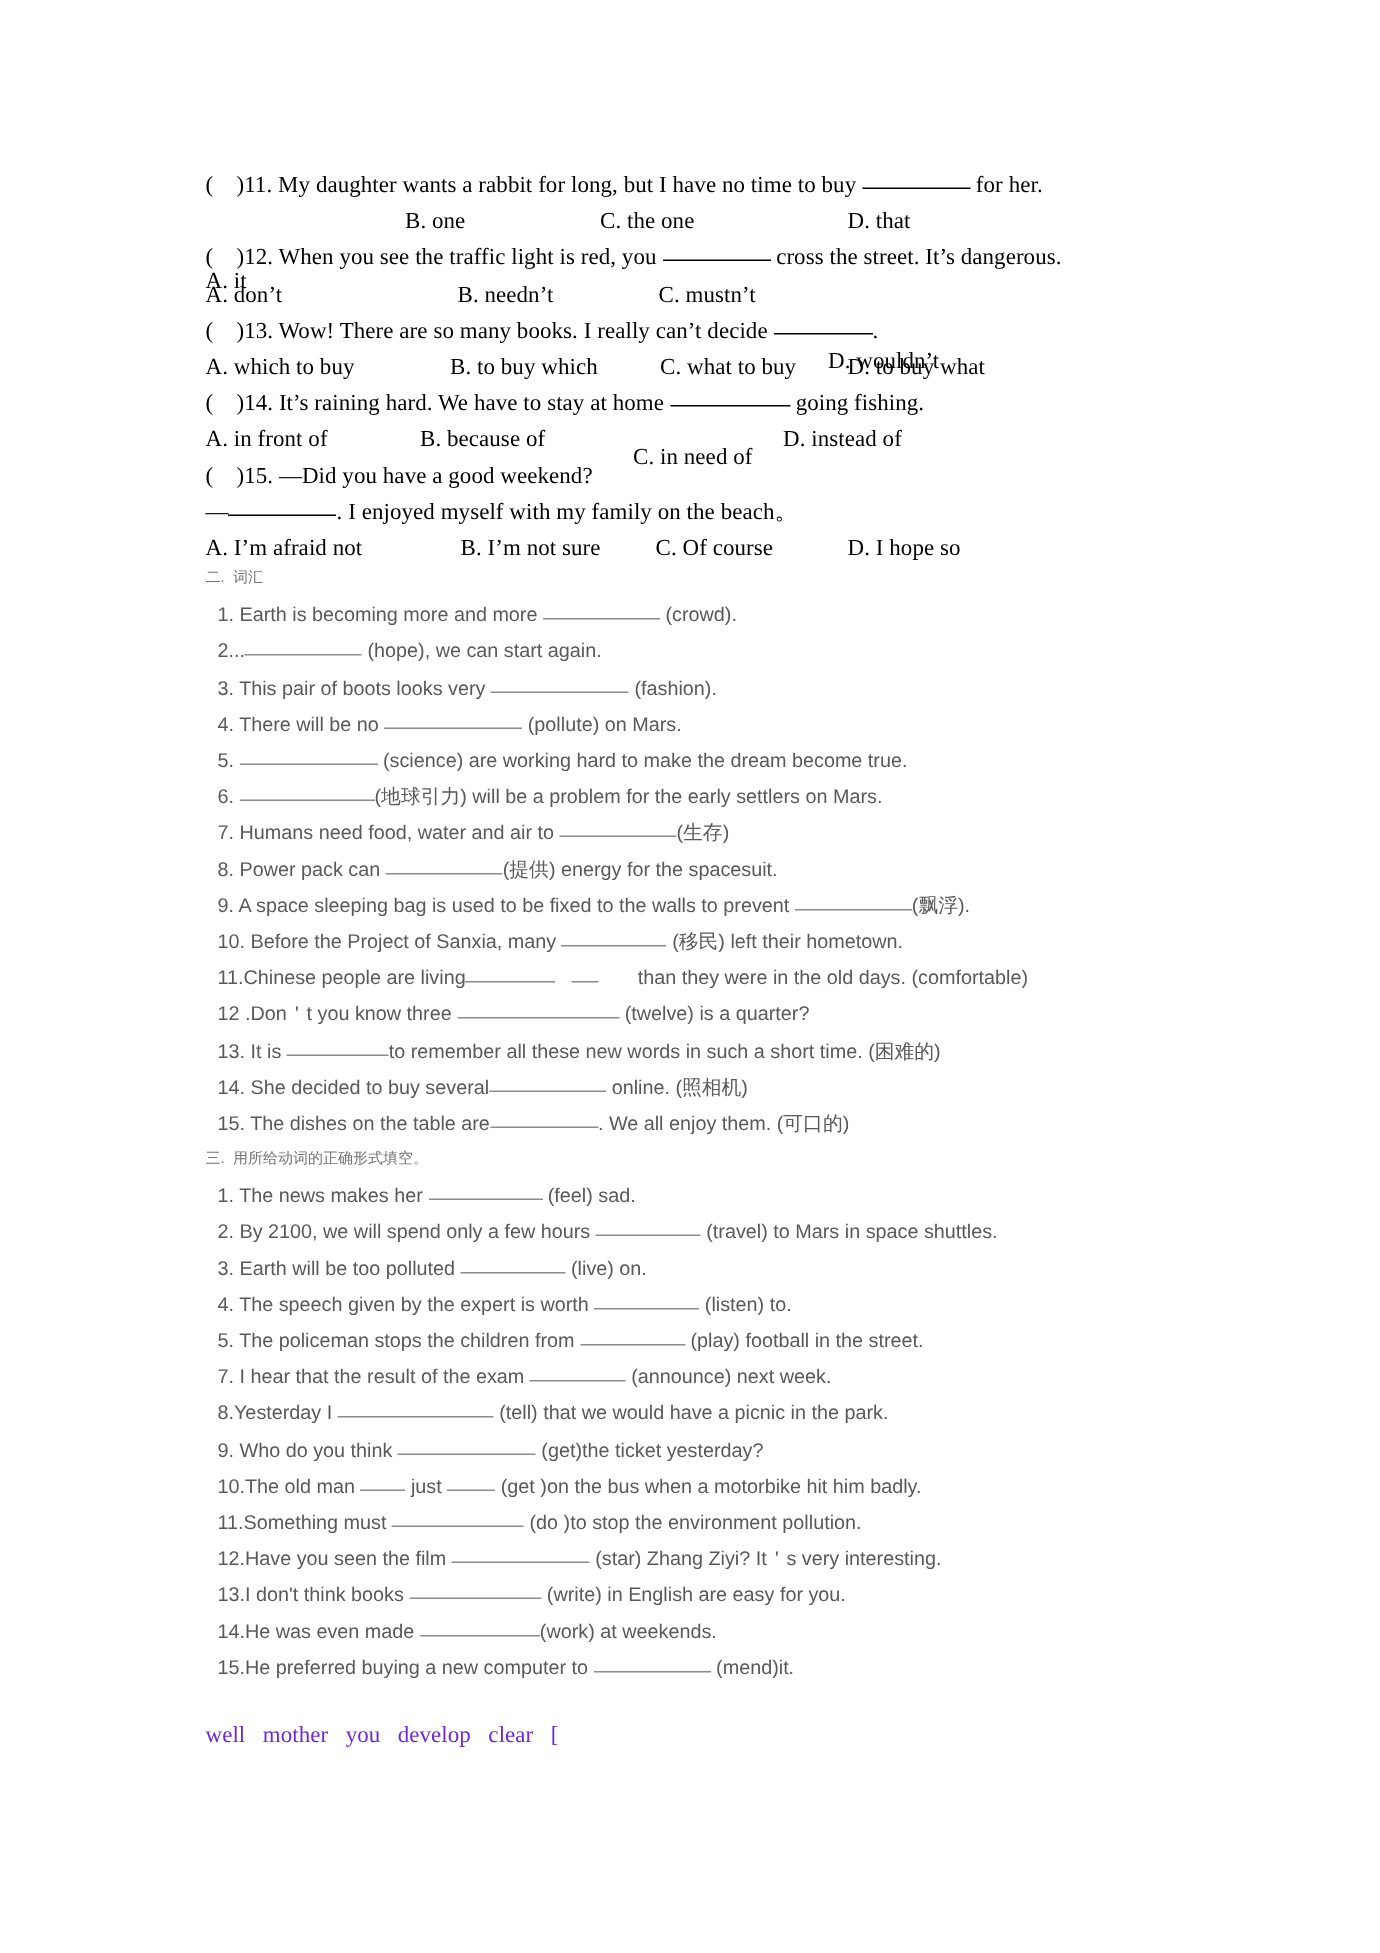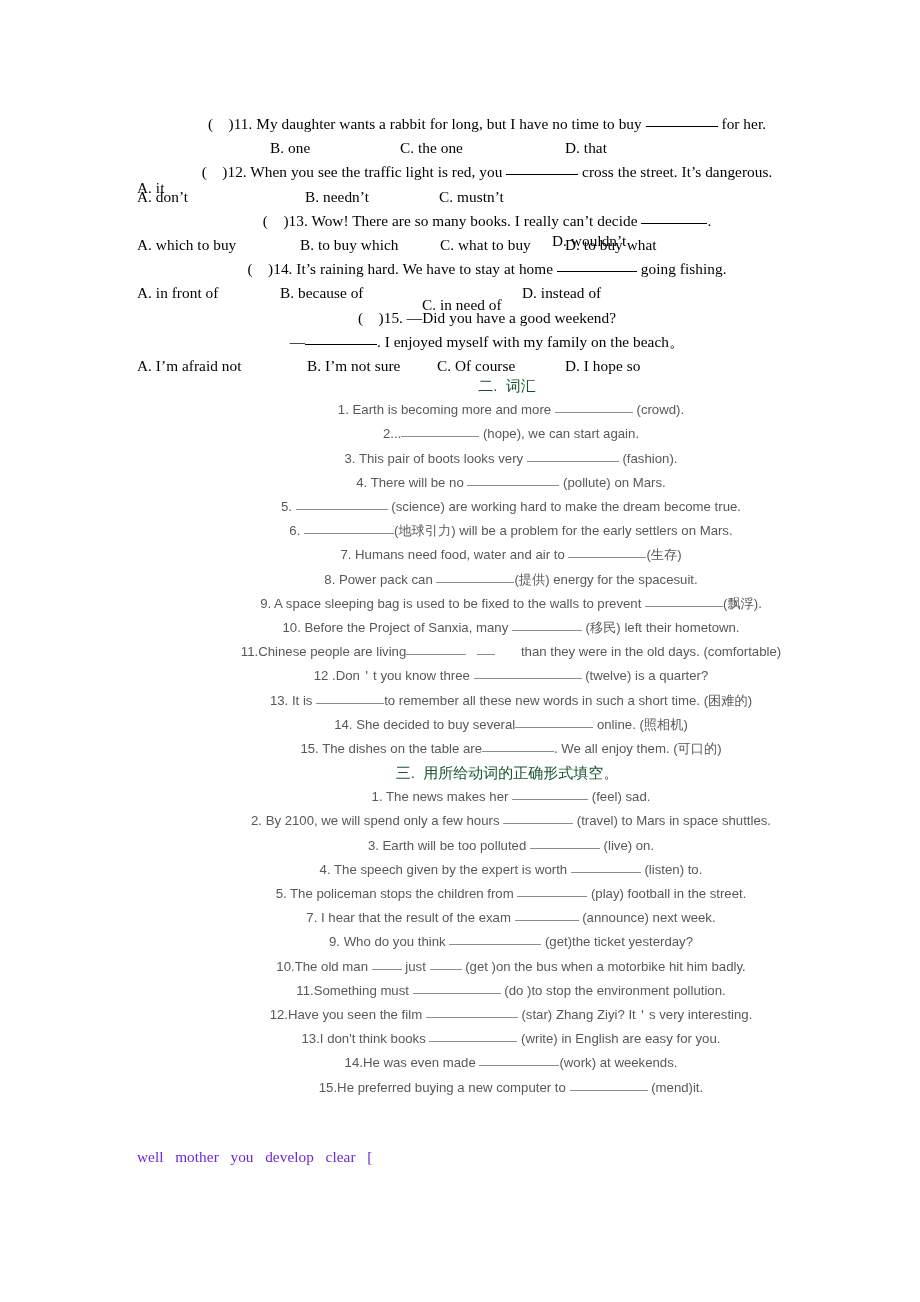--- a/index.html
+++ b/index.html
@@ -3,21 +3,21 @@
 <meta charset="utf-8">
 <style>
   html,body{margin:0;padding:0;}
   body{
     width:920px;height:1302px;
     background:#ffffff;
     font-family:"Liberation Serif", serif;
     -webkit-font-smoothing:antialiased;
     overflow:hidden;
   }
-  .page{position:relative;width:920px;height:1302px;text-align:center;}
+  .page{position:relative;width:920px;height:1302px;}
 
   
   .mc-block{
     position:absolute;
     left:137px;
     top:112px;
     width:700px;
     font-family:"Liberation Serif","DejaVu Serif",serif;
     color:#000000;
     font-size:15.3px;
@@ -46,22 +46,22 @@
     position:absolute;
     left:137px;
     font-family:"Liberation Sans","DejaVu Sans",sans-serif;
     color:#59595b;
     font-size:13.2px;
   }
   #sec2-block{top:374px;width:740px;}
   #sec3-block{top:761px;width:740px;}
 
   .sec-head{
-    color:#14532d;
-    font-size:15px;
+    color:#737373;
+    font-size:10px;
     line-height:24.2px;
     white-space:pre;
     font-family:"Liberation Sans","DejaVu Sans",sans-serif;
   }
   .fill-line{
     margin-left:8px;
     line-height:24.2px;
     white-space:pre;
     color:#59595b;
   }
@@ -124,20 +124,21 @@
     </div>
 
   <div class="sans-block" id="sec3-block">
       <div class="sec-head">三.  用所给动词的正确形式填空。</div>
       <div class="fill-line"><span>1. The news makes her </span><span class="gblank" style="width: 76px;"></span><span> (feel) sad.</span></div>
       <div class="fill-line"><span>2. By 2100, we will spend only a few hours </span><span class="gblank" style="width: 70px;"></span><span> (travel) to Mars in space shuttles.</span></div>
       <div class="fill-line"><span>3. Earth will be too polluted </span><span class="gblank" style="width: 70px;"></span><span> (live) on.</span></div>
       <div class="fill-line"><span>4. The speech given by the expert is worth </span><span class="gblank" style="width: 70px;"></span><span> (listen) to.</span></div>
       <div class="fill-line"><span>5. The policeman stops the children from </span><span class="gblank" style="width: 70px;"></span><span> (play) football in the street.</span></div>
       <div class="fill-line"><span>7. I hear that the result of the exam </span><span class="gblank" style="width: 64px;"></span><span> (announce) next week.</span></div>
+      <div class="fill-line"><span>8.Yesterday I </span><span class="gblank" style="width: 104px;"></span><span> (tell) that we would have a picnic in the park.</span></div>
       <div class="fill-line"><span>9. Who do you think </span><span class="gblank" style="width: 92px;"></span><span> (get)the ticket yesterday?</span></div>
       <div class="fill-line"><span>10.The old man </span><span class="gblank" style="width: 30px;"></span><span> just </span><span class="gblank" style="width: 32px;"></span><span> (get )on the bus when a motorbike hit him badly.</span></div>
       <div class="fill-line"><span>11.Something must </span><span class="gblank" style="width: 88px;"></span><span> (do )to stop the environment pollution.</span></div>
       <div class="fill-line"><span>12.Have you seen the film </span><span class="gblank" style="width: 92px;"></span><span> (star) Zhang Ziyi? It＇s very interesting.</span></div>
       <div class="fill-line"><span>13.I don't think books </span><span class="gblank" style="width: 88px;"></span><span> (write) in English are easy for you.</span></div>
       <div class="fill-line"><span>14.He was even made </span><span class="gblank" style="width: 80px;"></span><span>(work) at weekends.</span></div>
       <div class="fill-line"><span>15.He preferred buying a new computer to </span><span class="gblank" style="width: 78px;"></span><span> (mend)it.</span></div>
     </div>
 
   <div class="wordlist" id="word-list"><span>well</span>&nbsp;&nbsp; <span>mother</span>&nbsp;&nbsp; <span>you</span>&nbsp;&nbsp; <span>develop</span>&nbsp;&nbsp; <span>clear</span>&nbsp;&nbsp; <span>[</span></div>

